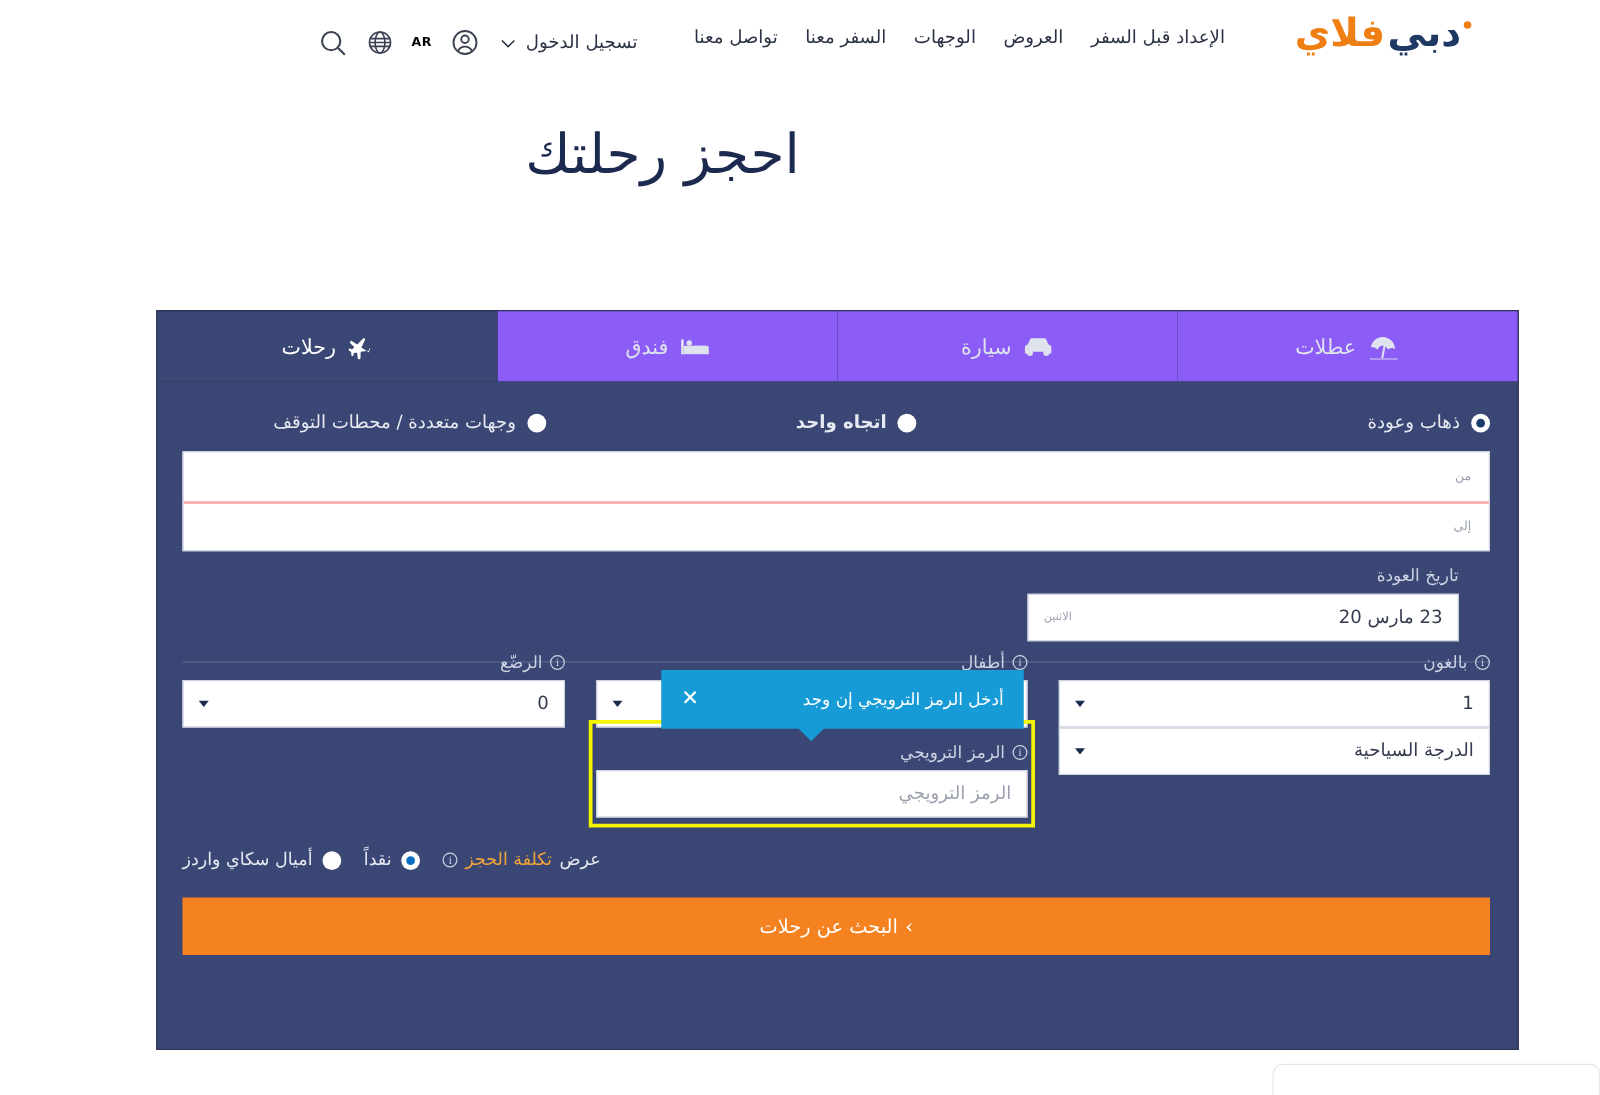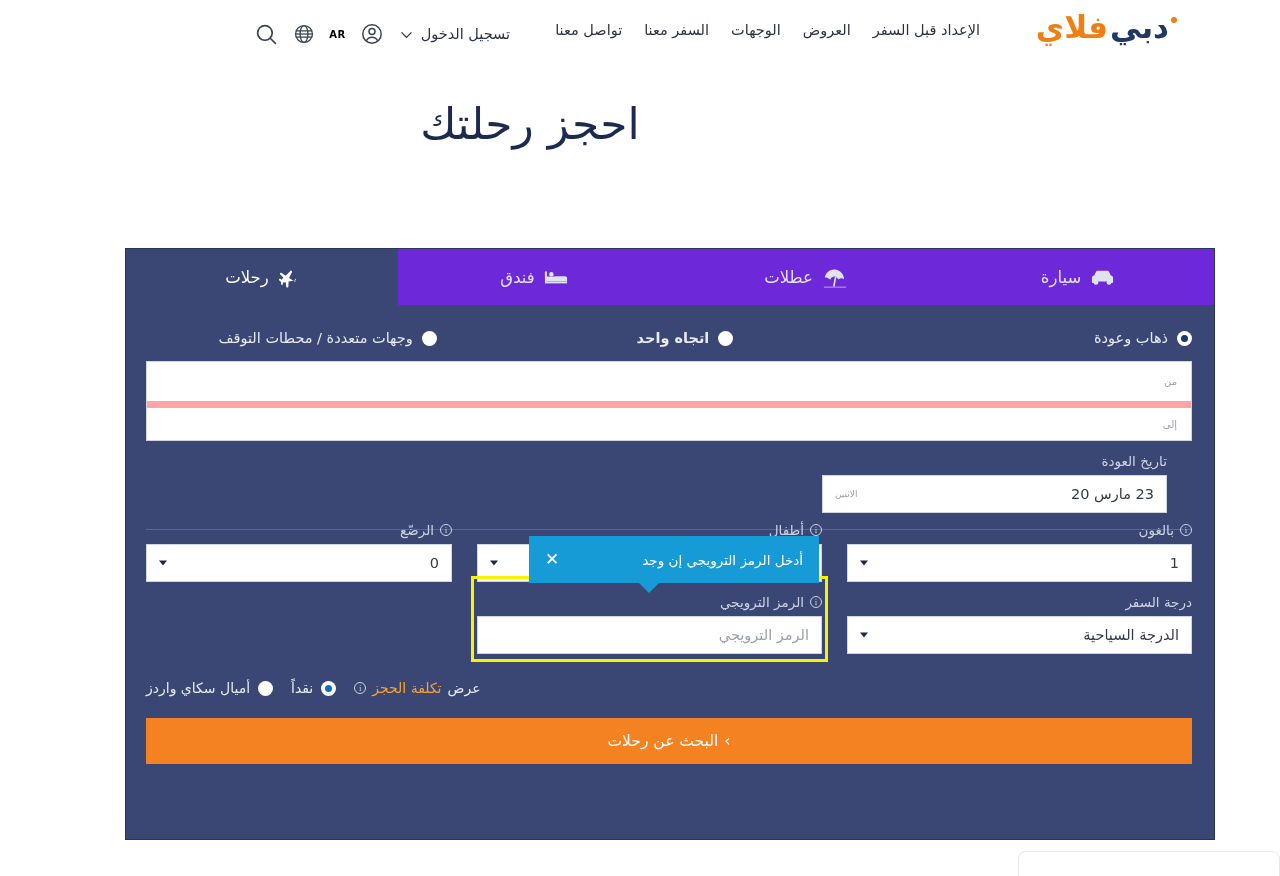--- a/index.html
+++ b/index.html
@@ -66,21 +66,21 @@
     margin-left: 30px;
   }
   .tabbar {
     display: flex; flex-direction: row-reverse;
     height: 56px; background: #16213e;
   }
   .tab {
     flex: 0 0 auto; width: 272px; height: 56px;
     display: flex; align-items: center; justify-content: center; gap: 9px;
     color: #dfe3ee; font-size: 16.5px; cursor: pointer;
-    background: #6d28d9;
+    background: #8b5cf6;
   }
   .tab.active { background: #3a4673; color: #ffffff; }
   .tab svg { display: block; }
 
   .panel-body { padding: 14px 22px 0 22px; }
 
   
   .radio-row {
     display: flex; flex-direction: row; justify-content: flex-start;
     align-items: center; gap: 0; height: 38px; padding: 0 0 0 0;
@@ -103,21 +103,21 @@
 
   
   .fromto {
     border: 1px solid #cfd4e2; background: #ffffff;
     width: 1046px; margin: 4px 0 0 0;
   }
   .fromto .field {
     height: 39px; display: flex; align-items: center;
     padding: 0 14px; font-size: 10px; color: #9aa0ad;
   }
-  .fromto .field + .field { border-top: 7px solid #fca5a5; padding-left: 32px; }
+  .fromto .field + .field { border-top: 2px solid #fca5a5; padding-left: 32px; }
 
   
   .row { display: flex; flex-direction: row; width: 1046px; }
   .col { display: flex; flex-direction: column; }
   .lbl {
     color: #cdd3e4; font-size: 13.5px; margin: 12px 0 6px 0;
     display: flex; align-items: center; justify-content: flex-start; gap: 6px;
   }
   .info-i {
     width: 12px; height: 12px; border-radius: 50%;
@@ -266,38 +266,38 @@
             <path d="M3.2 9.5h19.6c1.6 0 2.2 1 2.2 2.4V15H3.2z"></path>
             <circle cx="8" cy="7.1" r="2.4"></circle>
             <path d="M11.6 9.5h11.2c1.4 0 2.2.8 2.2 2.1H11.6z" opacity=".85"></path>
             <rect x="3.2" y="15" width="21.8" height="1.9"></rect>
           </svg>
         </span>
         <span>فندق</span>
       </div>
       <div class="tab">
         <span>
+          <svg width="25" height="19" viewBox="0 0 26 19" fill="#dfe3ee">
+            <path d="M4.4 7.5l1.8-4c.3-.7.9-1.1 1.7-1.1h10.2c.8 0 1.4.4 1.7 1.1l1.8 4c1.5.3 2.4 1.2 2.4 2.6v4.1c0 .6-.4 1-1 1h-2.1v-1.6H5.1v1.6H3c-.6 0-1-.4-1-1v-4.1c0-1.4.9-2.3 2.4-2.6z"></path>
+            <circle cx="6.2" cy="14.6" r="2.5"></circle>
+            <circle cx="19.8" cy="14.6" r="2.5"></circle>
+          </svg>
+        </span>
+        <span>سيارة</span>
+      </div>
+      <div class="tab">
+        <span>
           <svg width="26" height="21" viewBox="0 0 28 22" fill="#dfe3ee">
             <path d="M3 11c1.2-6 6.6-9.6 12.3-8.3C20.4 3.9 23.6 8 23.8 13c-2.2-1.6-4.3-1.4-6.2.2-1.3-2.5-3.2-3.6-5.4-3.1-1.8.4-2.9 1.7-3.4 3.3-1.6-1.8-3.5-2.4-5.8-2.4z"></path>
             <path d="M15.6 10.3l-2 10.3h-1.8l2-10.3z"></path>
             <path d="M2 20.8h24v1.2H2z" opacity=".6"></path>
           </svg>
         </span>
         <span>عطلات</span>
       </div>
-      <div class="tab">
-        <span>
-          <svg width="25" height="19" viewBox="0 0 26 19" fill="#dfe3ee">
-            <path d="M4.4 7.5l1.8-4c.3-.7.9-1.1 1.7-1.1h10.2c.8 0 1.4.4 1.7 1.1l1.8 4c1.5.3 2.4 1.2 2.4 2.6v4.1c0 .6-.4 1-1 1h-2.1v-1.6H5.1v1.6H3c-.6 0-1-.4-1-1v-4.1c0-1.4.9-2.3 2.4-2.6z"></path>
-            <circle cx="6.2" cy="14.6" r="2.5"></circle>
-            <circle cx="19.8" cy="14.6" r="2.5"></circle>
-          </svg>
-        </span>
-        <span>سيارة</span>
-      </div>
     </div>
 
     <div class="panel-body">
 
       <div class="radio-row">
         <div class="radio-opt rt">
           <span class="rdot sel"></span>
           <span>ذهاب وعودة</span>
         </div>
         <div class="radio-opt ow">
@@ -363,21 +363,20 @@
         </div>
 
         <div class="tooltip" style="top:6px; right:373px;">
           <span>أدخل الرمز الترويجي إن وجد</span>
           <span class="tclose">✕</span>
         </div>
       </div>
 
       <div class="row">
         <div class="col" style="width:345px;">
-          <div class="lbl">درجة السفر</div>
           <div class="inp">
             <span>الدرجة السياحية</span>
             <span class="caret"></span>
           </div>
         </div>
         <div class="col" style="width:25px;"></div>
         <div class="col promo-wrap" style="width:345px;">
           <div class="promo-hl"></div>
           <div class="lbl">
             <span class="info-i">i</span>

